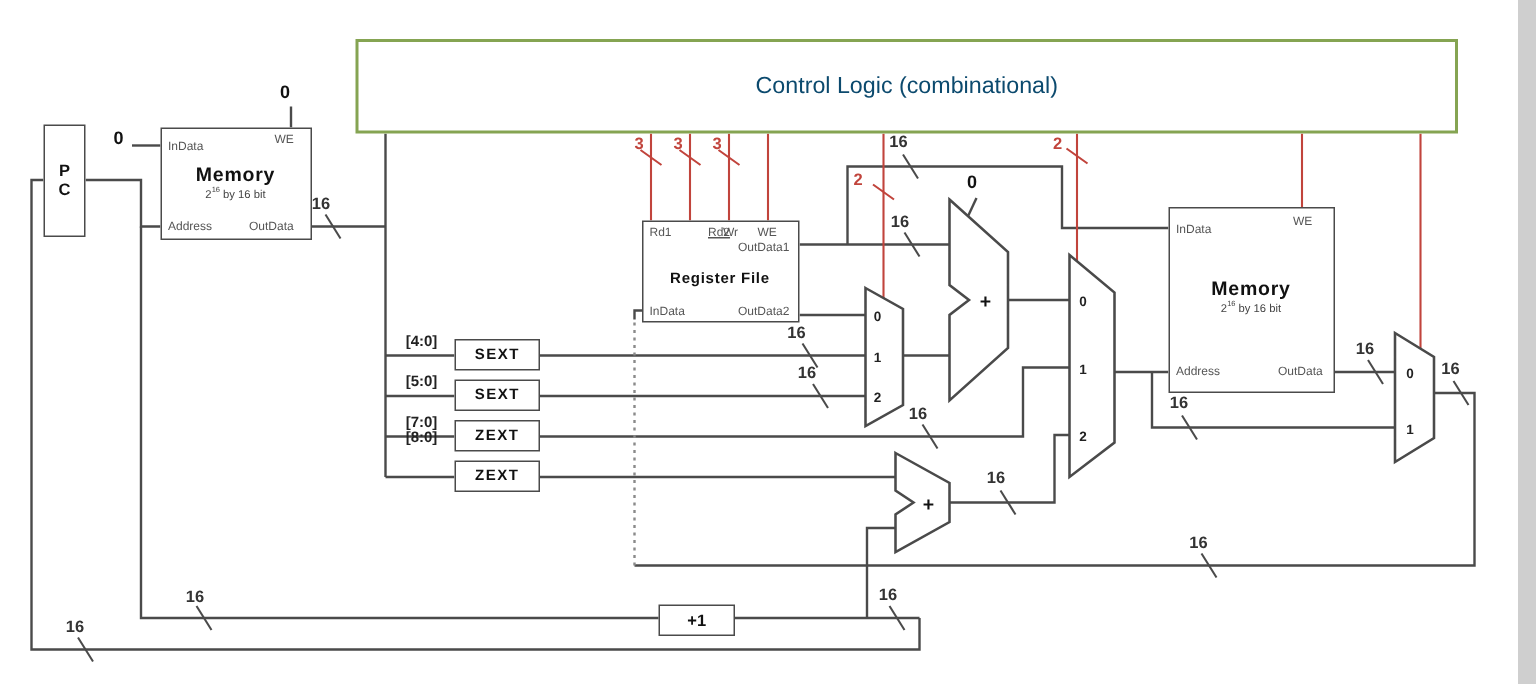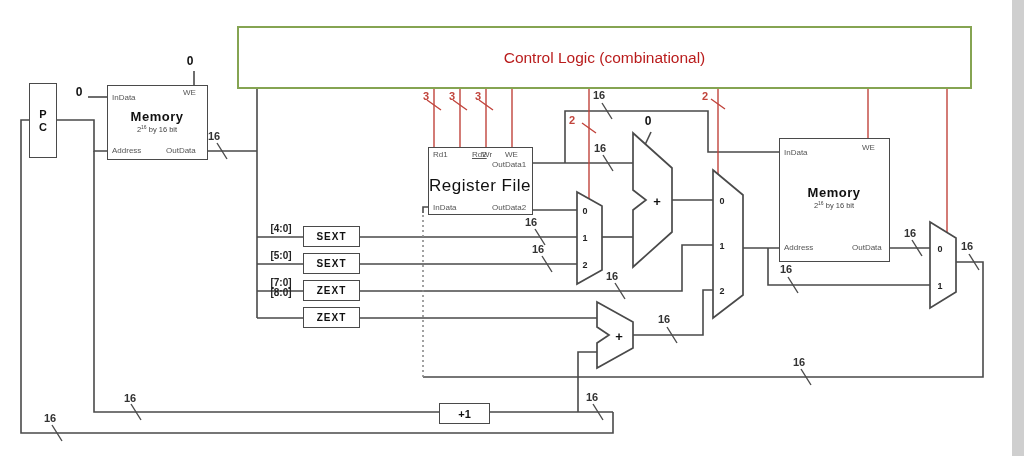--- a/index.html
+++ b/index.html
@@ -5,24 +5,24 @@
   html,body{margin:0;padding:0;background:#fff;}
   .stage{position:relative;width:1024px;height:456px;background:#fff;
          font-family:"Liberation Sans",sans-serif;overflow:hidden;}
   .stage svg{position:absolute;left:0;top:0;z-index:0;}
   .box{position:absolute;background:#fff;border:1.7px solid #4a4a4a;z-index:2;box-sizing:border-box;}
   .lbl{position:absolute;transform:translate(-50%,-50%);white-space:nowrap;z-index:3;color:#222;}
   .port{position:absolute;font-size:8px;color:#555;white-space:nowrap;z-index:3;}
   .title{font-weight:bold;font-size:13px;color:#111;letter-spacing:.5px;}
   .subtitle{font-size:7.5px;color:#444;}
   .subtitle sup{font-size:5px;}
-  .rf-title{font-weight:normal;font-size:17px;color:#111;letter-spacing:.5px;}
+  .rf-title{font-weight:bold;font-size:10px;color:#111;letter-spacing:.5px;}
   .ctrl-box{position:absolute;left:237px;top:26px;width:735px;height:63px;border:2px solid #85a452;
             background:#fff;display:flex;align-items:center;justify-content:center;z-index:2;box-sizing:border-box;}
-  .ctrl-text{font-size:15.5px;color:#b91c1c;}
+  .ctrl-text{font-size:15.5px;color:#0c4a6e;}
   .pc-box{display:flex;flex-direction:column;align-items:center;justify-content:center;gap:1px;
           font-weight:bold;font-size:11px;color:#111;}
   .ext-box{display:flex;align-items:center;justify-content:center;font-weight:bold;
            font-size:10px;letter-spacing:1px;color:#111;}
   .bracket{font-weight:bold;font-size:10px;color:#222;}
   .inc-box{display:flex;align-items:center;justify-content:center;font-weight:bold;font-size:11px;color:#111;}
   .wire-label{position:absolute;transform:translate(-50%,-50%);font-weight:bold;font-size:11px;
               color:#333;z-index:4;white-space:nowrap;}
   .wire-label.control{color:#c1443c;}
   .mux-opt{position:absolute;transform:translate(-50%,-50%);font-weight:bold;font-size:9px;color:#222;z-index:4;}

